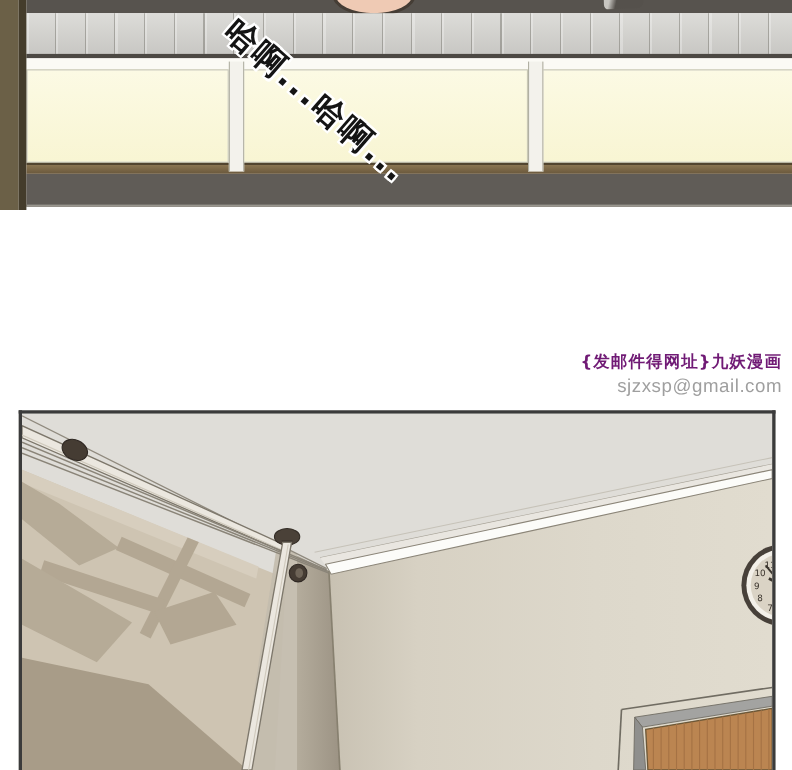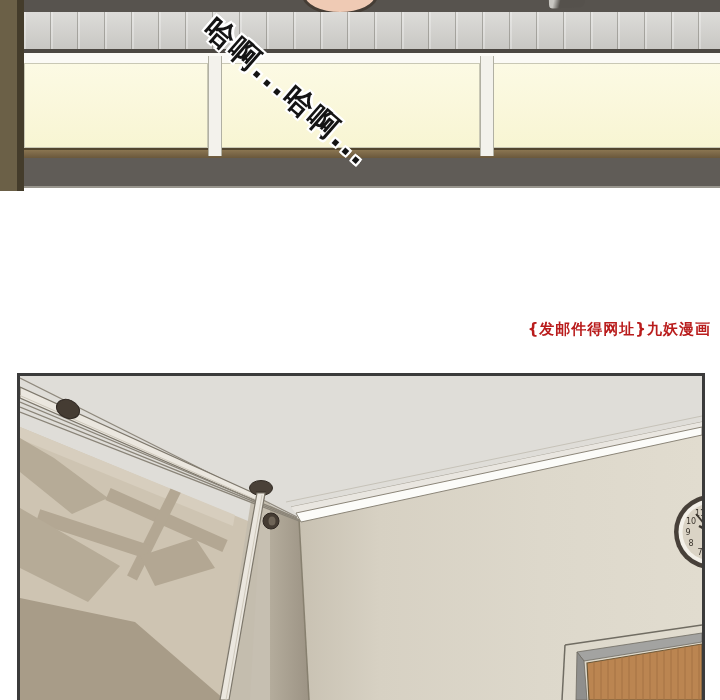--- a/index.html
+++ b/index.html
@@ -33,21 +33,21 @@
   .small-object{left:549px;top:-2px;width:36px;height:10px;border-radius:0 0 6px 4px;
         background:linear-gradient(105deg,#c8c6c1 0%,#c8c6c1 14%,#55514c 32%,#55514c 100%);
         transform:rotate(-2deg);}
   .speech{left:222px;top:8px;transform:rotate(41deg);transform-origin:0 0;
         font-size:30px;font-weight:bold;color:#141414;letter-spacing:2px;white-space:nowrap;z-index:5;
         font-family:"DejaVu Sans",sans-serif;
         text-shadow:-2px -2px 0 #fff,2px -2px 0 #fff,-2px 2px 0 #fff,2px 2px 0 #fff,
                     0 -2px 0 #fff,0 2px 0 #fff,-2px 0 0 #fff,2px 0 0 #fff;}
   
   .watermark{top:321px;right:9px;text-align:right;line-height:1.15;}
-  .wm1{font-size:15px;font-weight:bold;color:#b91c1c;letter-spacing:1px;
+  .wm1{font-size:15px;font-weight:bold;color:#701a75;letter-spacing:1px;
        font-family:"DejaVu Sans",sans-serif;}
   .wm2{font-size:17px;color:#9f9f9f;margin-top:3px;letter-spacing:.5px;}
   
   .panel-bottom{left:17px;top:373px;width:688px;height:327px;border:3px solid #3b3b3b;
         border-bottom:none;box-sizing:border-box;background:#dfddd8;overflow:hidden;}
 </style>
 </head>
 <body>
 
 <div class="abs panel-top">
@@ -65,20 +65,21 @@
   <div class="abs divider div2"></div>
   <div class="abs ledge"></div>
   <div class="abs floor"></div>
   <div class="abs wall-strip"></div>
   <div class="abs wall-edge"></div>
   <div class="abs speech">哈啊...哈啊...</div>
 </div>
 
 <div class="abs watermark">
   <div class="wm1">{发邮件得网址}九妖漫画</div>
+  <div class="wm2">sjzxsp@gmail.com</div>
 </div>
 
 <div class="abs panel-bottom">
 <svg width="682" height="324" viewBox="0 0 682 324" xmlns="http://www.w3.org/2000/svg">
   <defs>
     <linearGradient id="gWallR" x1="0" y1="0" x2="1" y2="0">
       <stop offset="0" stop-color="#c8c1b2"></stop>
       <stop offset="0.2" stop-color="#d7d1c3"></stop>
       <stop offset="0.6" stop-color="#ddd8cb"></stop>
       <stop offset="1" stop-color="#e1dccf"></stop>

